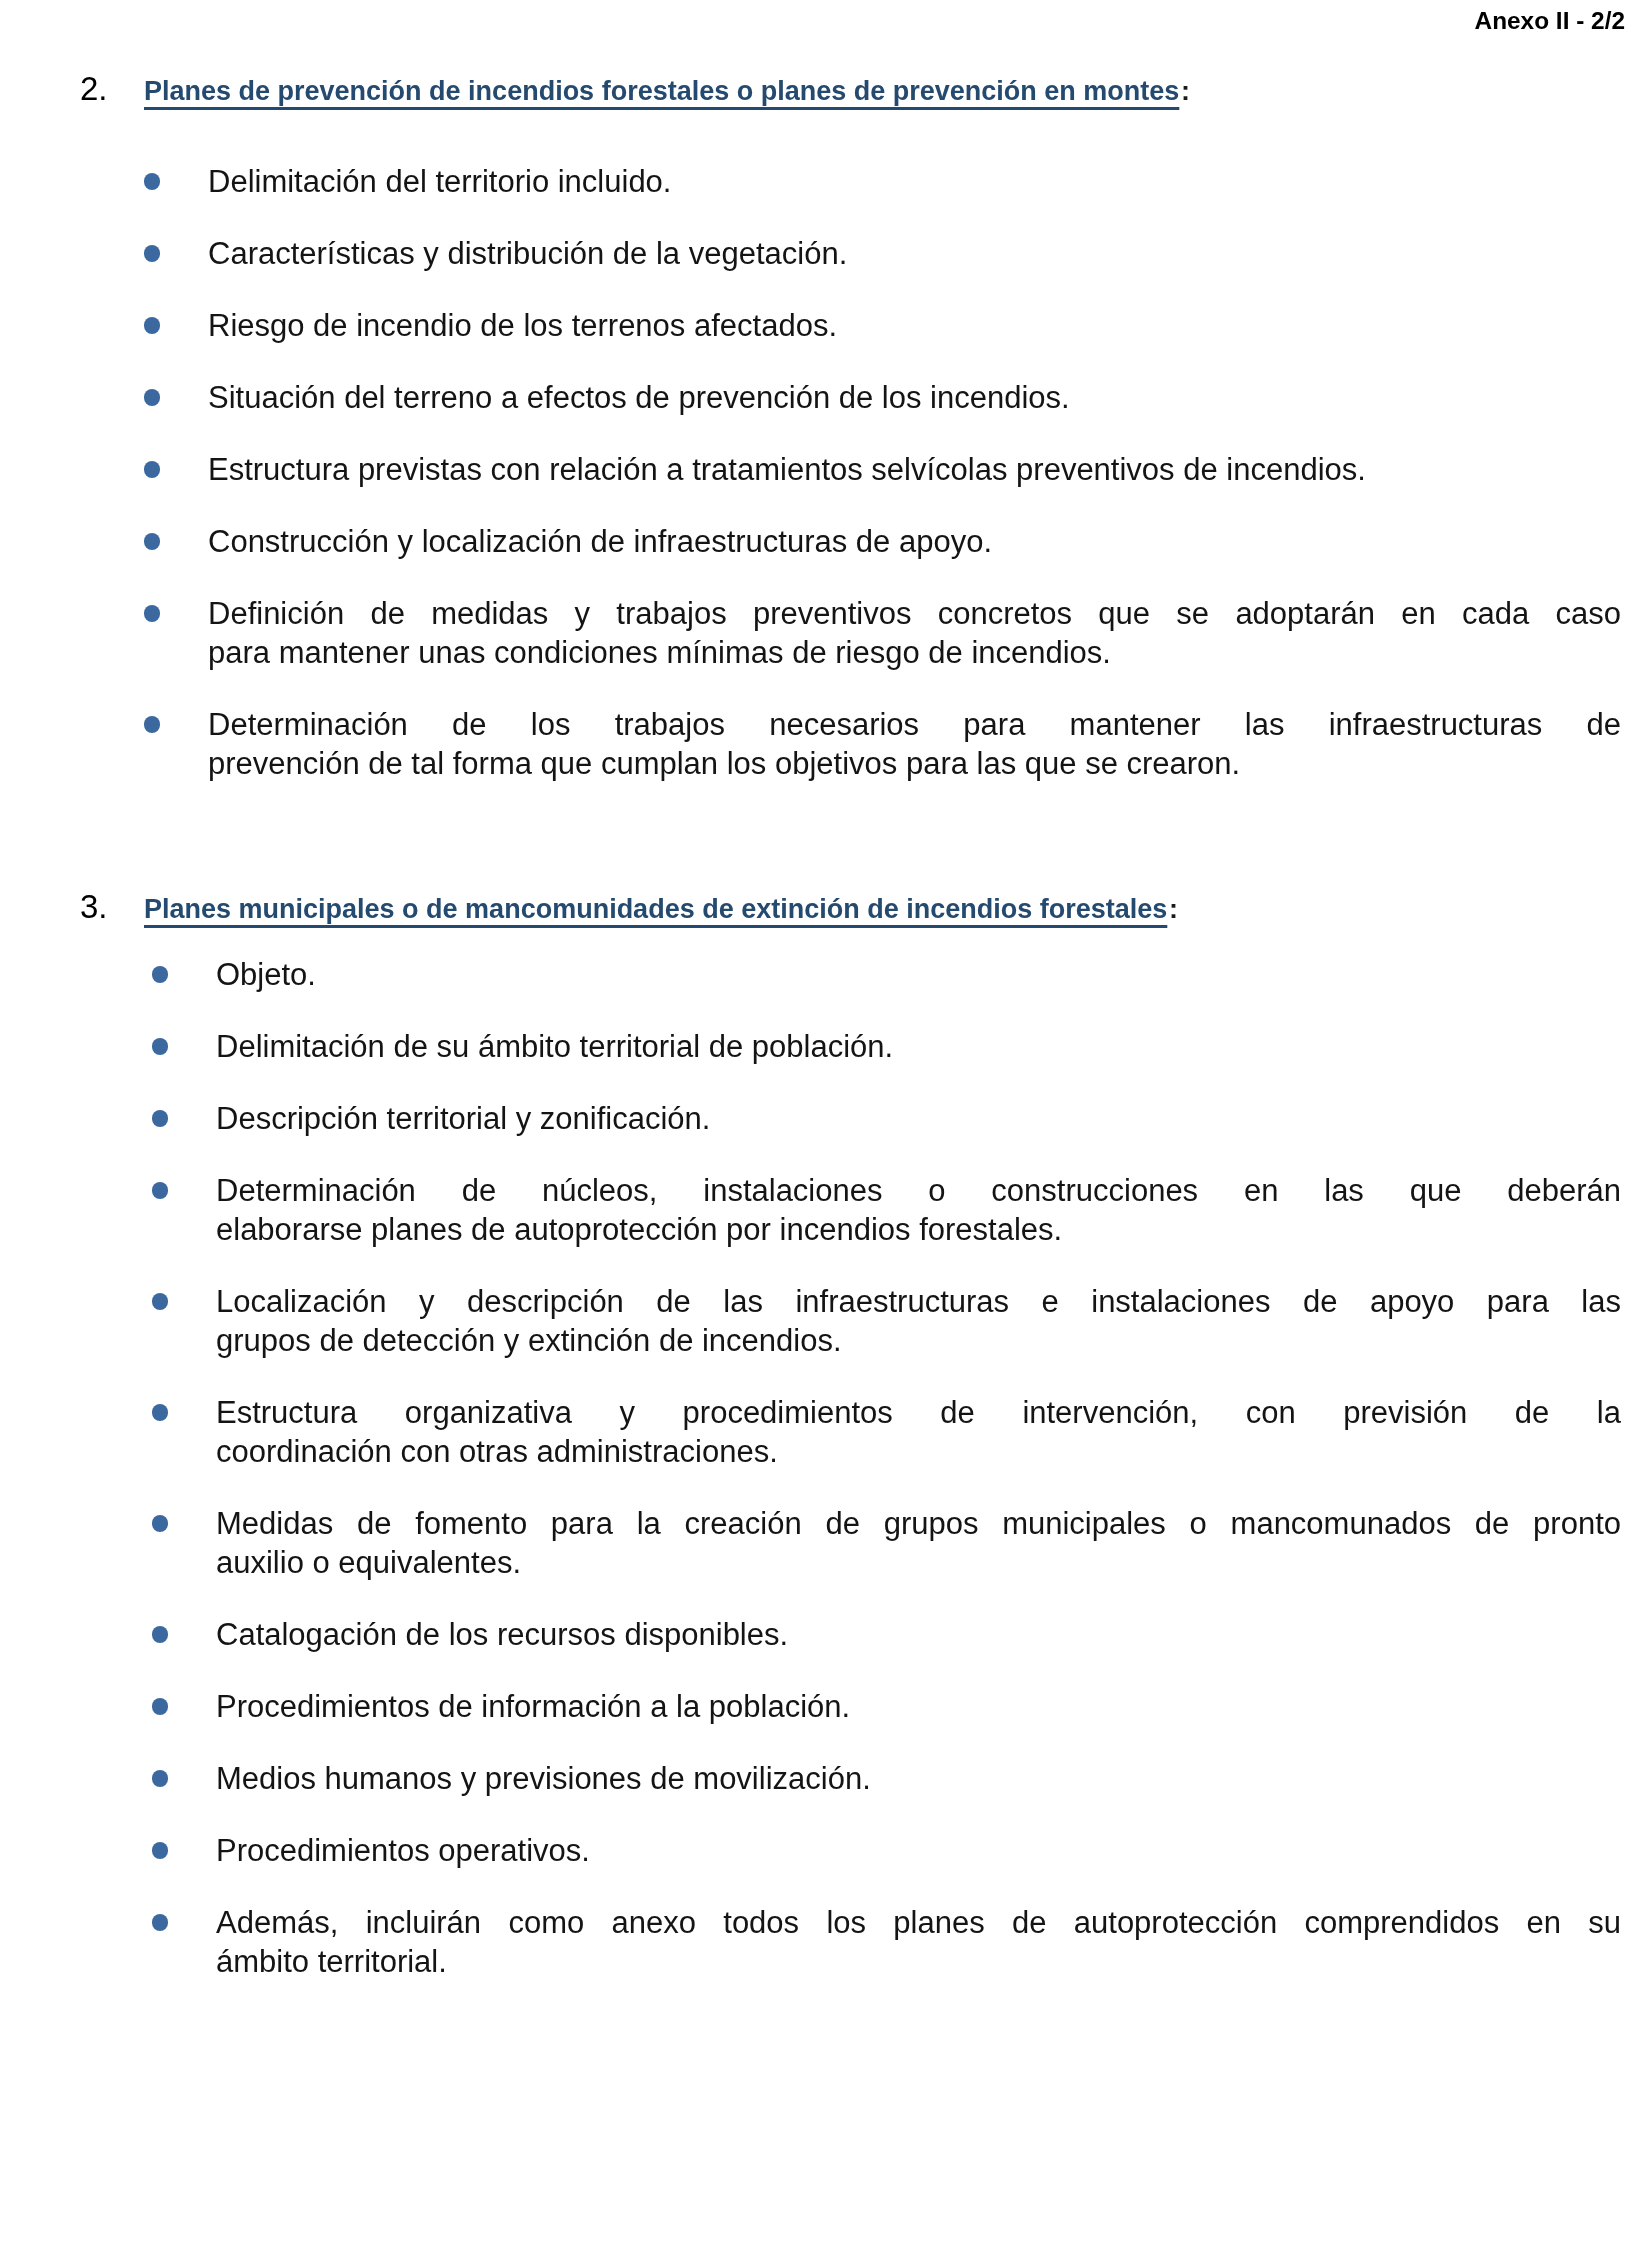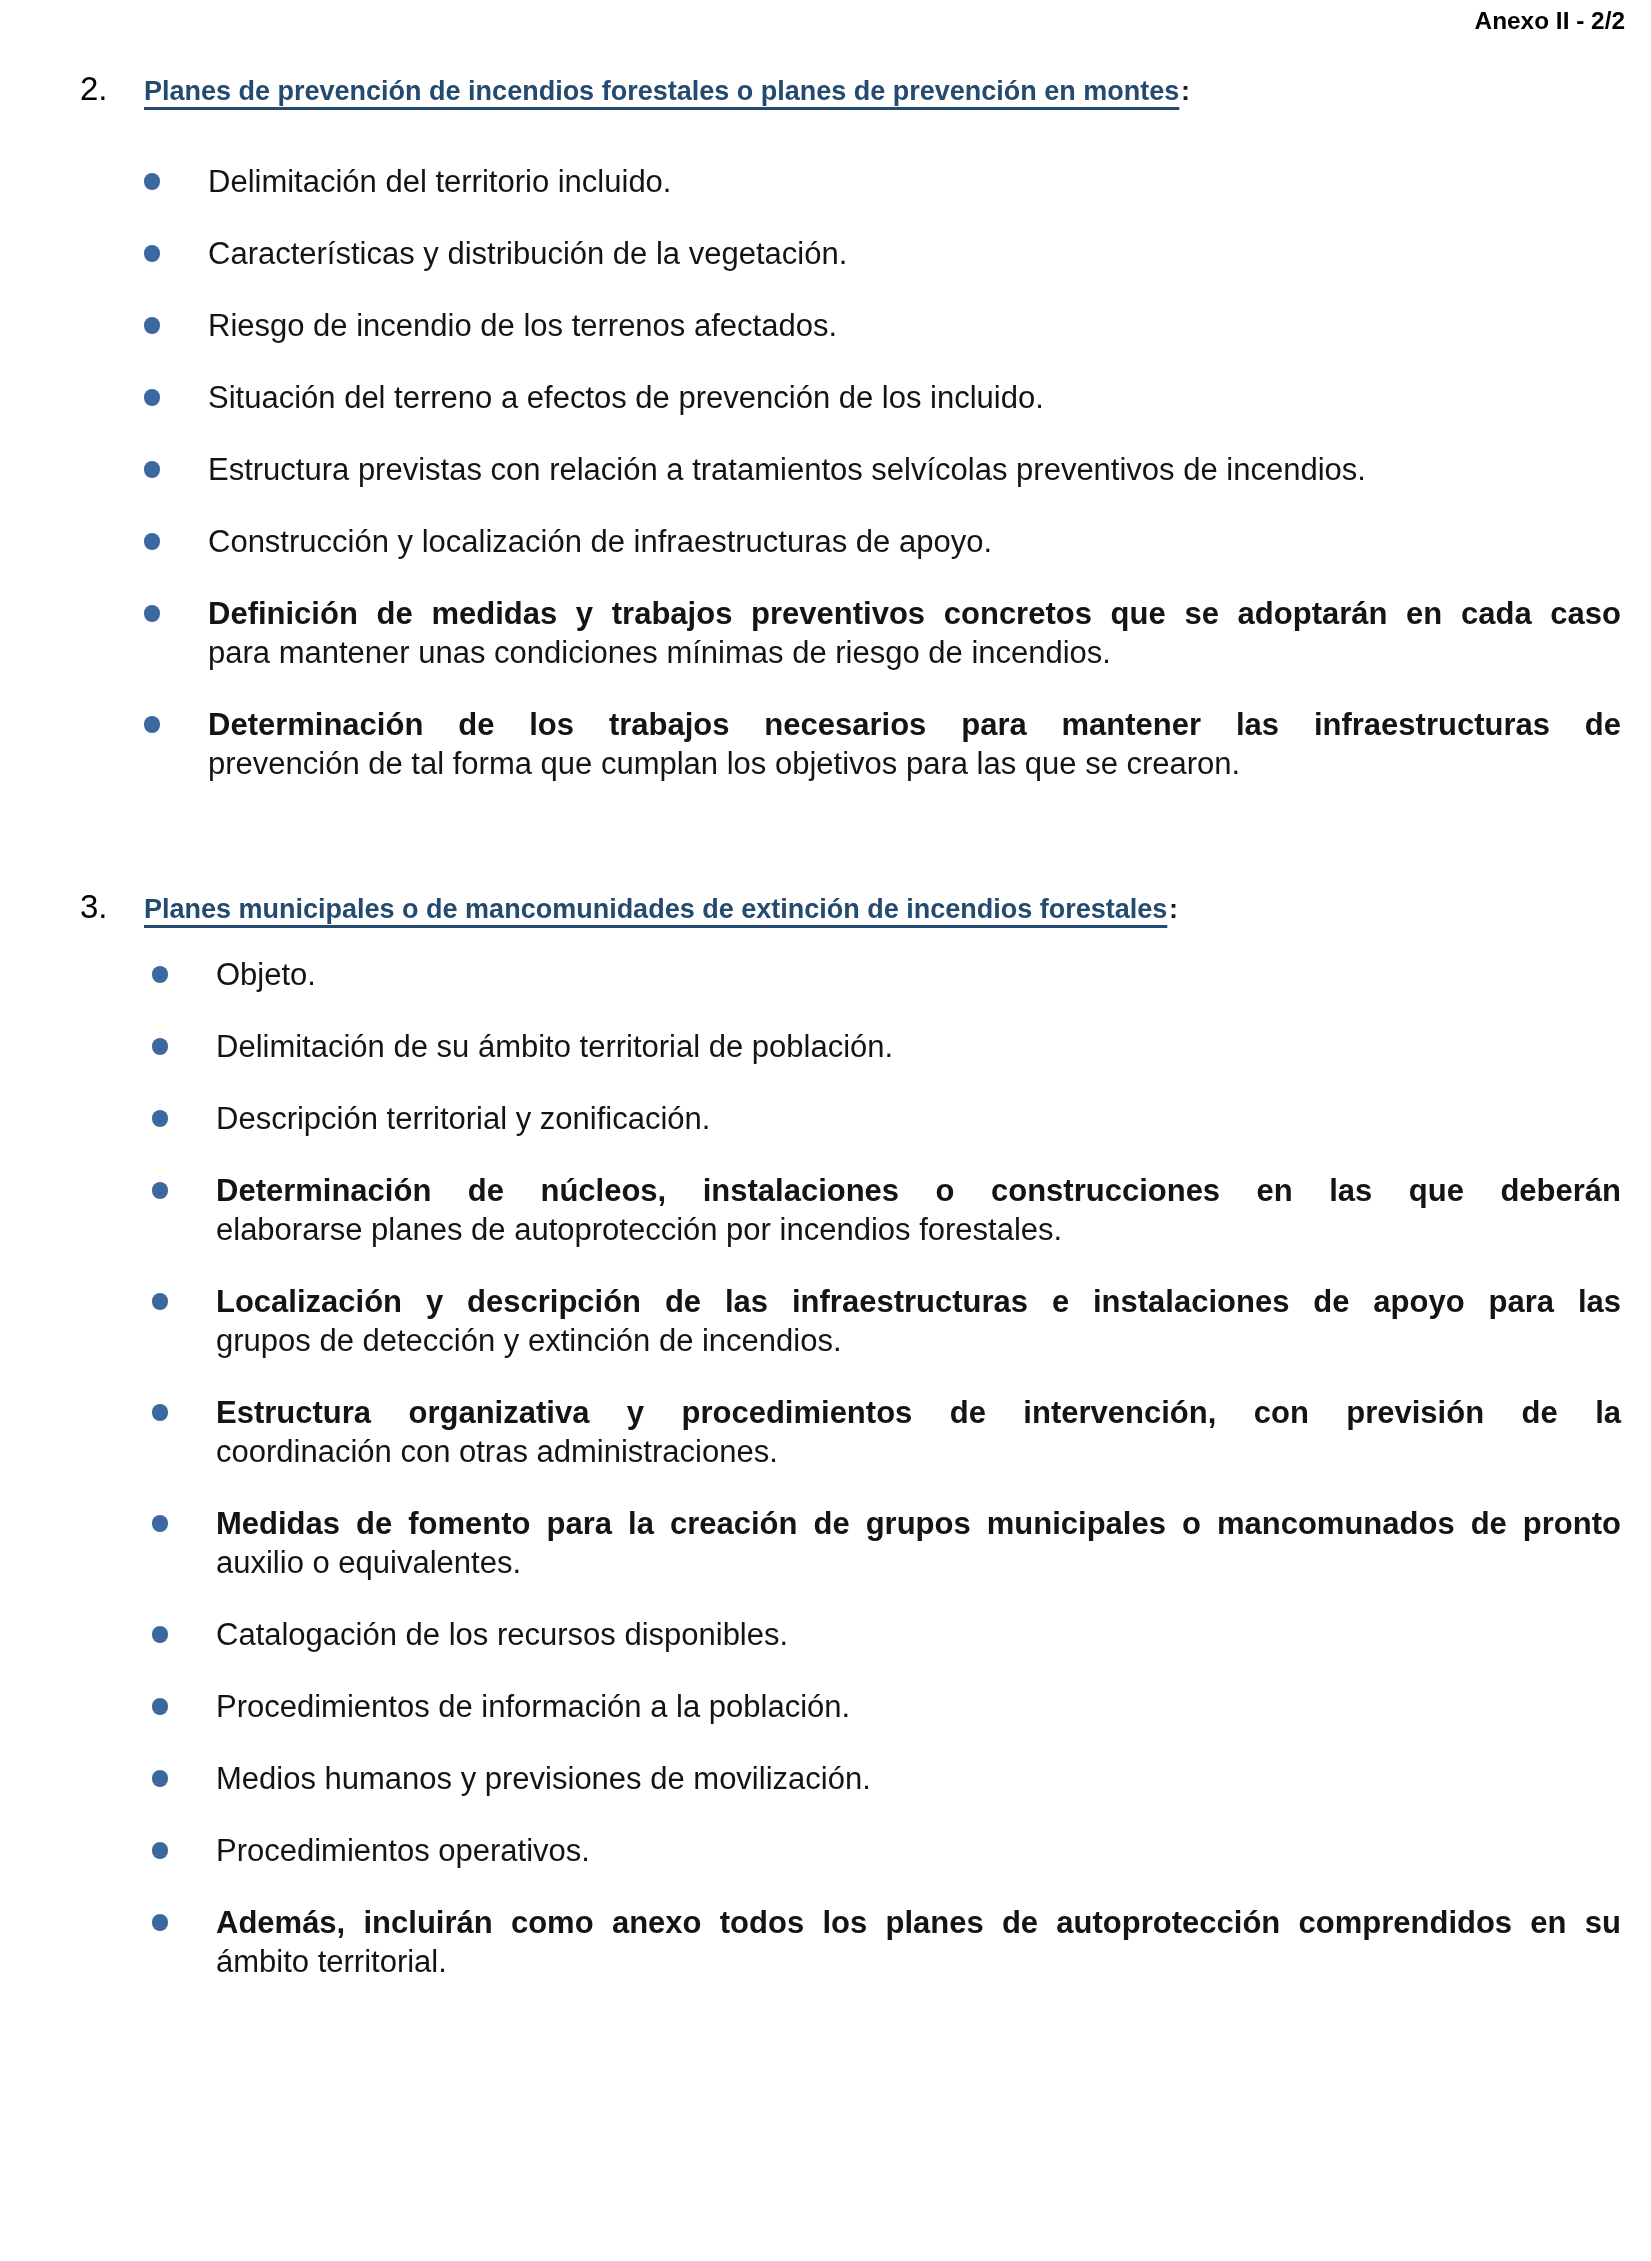--- a/index.html
+++ b/index.html
@@ -89,21 +89,20 @@
     height:16.3px;
     border-radius:50%;
     background:var(--bullet-blue);
   }
   .line{
     text-align:left;
   }
   .line.fill{
     text-align:justify;
     text-align-last:justify;
-    font-weight:bold;
   }
 </style>
 </head>
 <body>
 
 <div class="page">
   <div class="page-header">Anexo II - 2/2</div>
   <main id="sections">
   <section class="section sec-2">
     <div class="sec-head">
@@ -128,21 +127,21 @@
   <li class="item">
     <span class="dot"></span>
     <div class="lines">
               <div class="line">Riesgo de incendio de los terrenos afectados.</div>
             </div>
   </li>
 
   <li class="item">
     <span class="dot"></span>
     <div class="lines">
-              <div class="line">Situación del terreno a efectos de prevención de los incluido.</div>
+              <div class="line">Situación del terreno a efectos de prevención de los incendios.</div>
             </div>
   </li>
 
   <li class="item">
     <span class="dot"></span>
     <div class="lines">
               <div class="line">Estructura previstas con relación a tratamientos selvícolas preventivos de incendios.</div>
             </div>
   </li>
 

